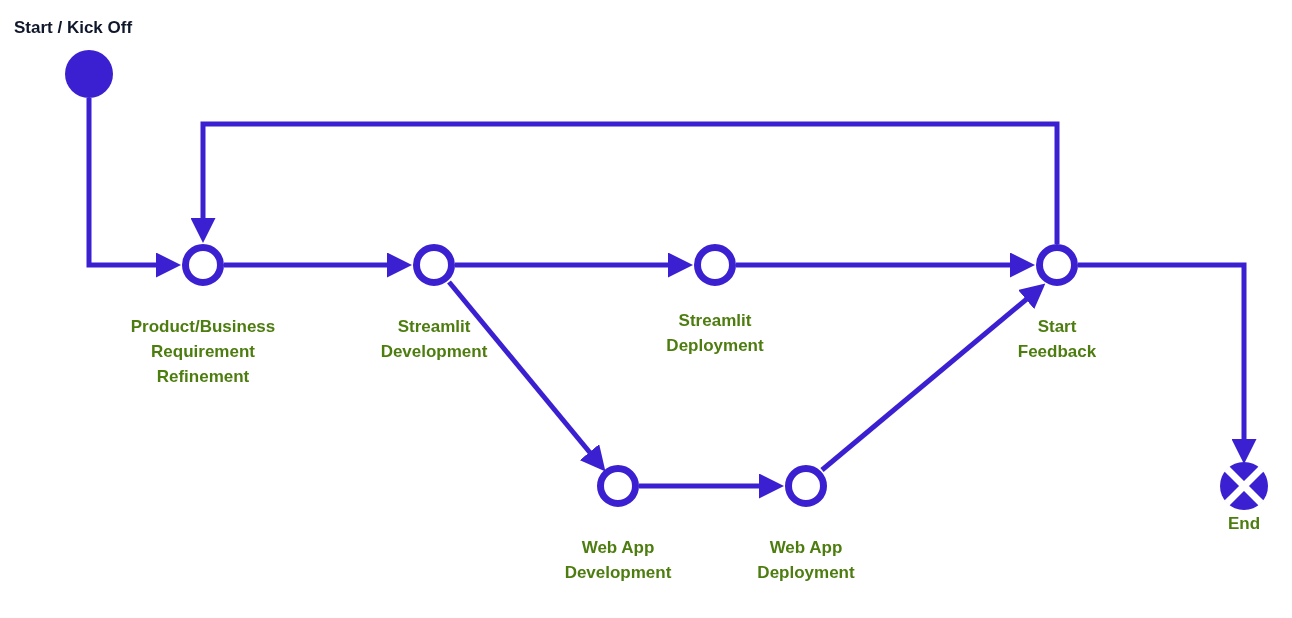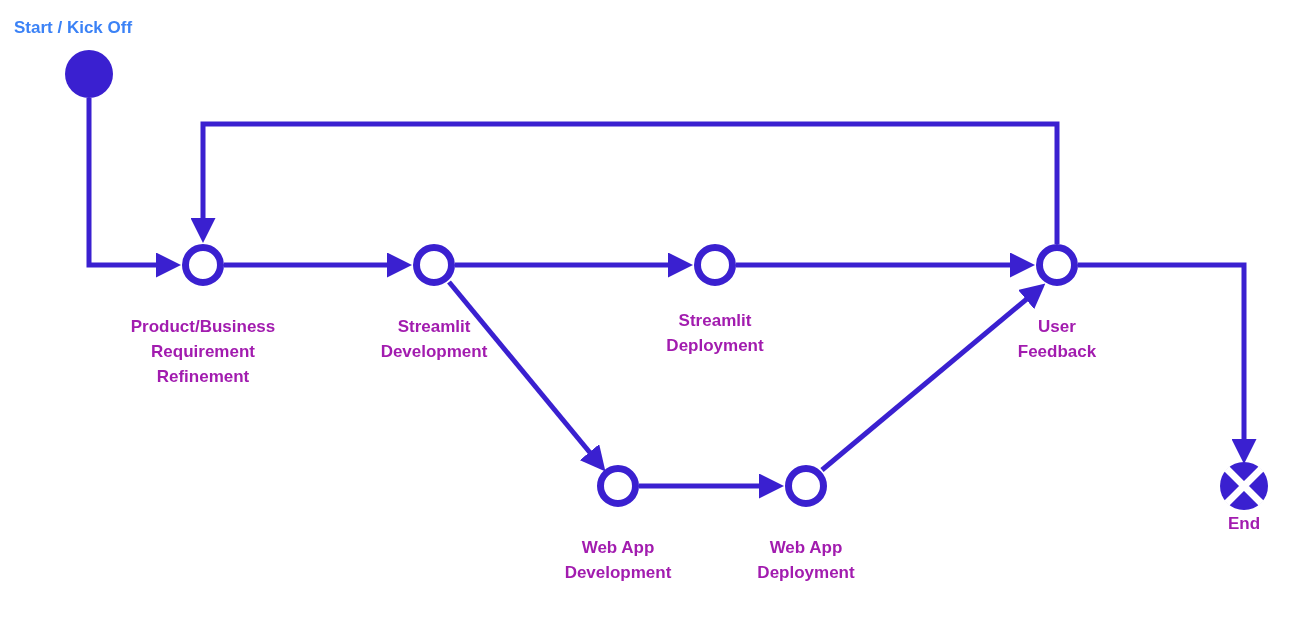--- a/index.html
+++ b/index.html
@@ -25,32 +25,32 @@
     width: 1292px;
     height: 618px;
   }
   .node-label {
     position: absolute;
     text-align: center;
     font-family: "Liberation Sans", sans-serif;
     font-weight: bold;
     font-size: 17px;
     line-height: 25px;
-    color: #a21caf;
+    color: #4d7c0f;
     white-space: pre-line;
     transform: translateX(-50%);
     pointer-events: none;
   }
   .corner-label {
     position: absolute;
     font-family: "Liberation Sans", sans-serif;
     font-weight: bold;
     font-size: 17px;
     line-height: 22px;
-    color: #3b82f6;
+    color: #0f172a;
     white-space: nowrap;
   }
 </style>
 </head>
 <body>
 
 <div id="canvas">
 
   <svg id="flow-svg" viewBox="0 0 1292 618">
     <defs>
@@ -85,21 +85,21 @@
 
   <div id="labels-layer">
     <div class="corner-label" style="left: 14px; top: 17px;">Start / Kick Off</div>
   <div class="node-label" style="left: 203px; top: 314px;">Product/Business
 Requirement
 Refinement</div>
       <div class="node-label" style="left: 434px; top: 314px;">Streamlit
 Development</div>
       <div class="node-label" style="left: 715px; top: 308px;">Streamlit
 Deployment</div>
-      <div class="node-label" style="left: 1057px; top: 314px;">User
+      <div class="node-label" style="left: 1057px; top: 314px;">Start
 Feedback</div>
       <div class="node-label" style="left: 618px; top: 535px;">Web App
 Development</div>
       <div class="node-label" style="left: 806px; top: 535px;">Web App
 Deployment</div>
       <div class="node-label" style="left: 1244px; top: 511px;">End</div>
     </div>
 
 </div>
 

